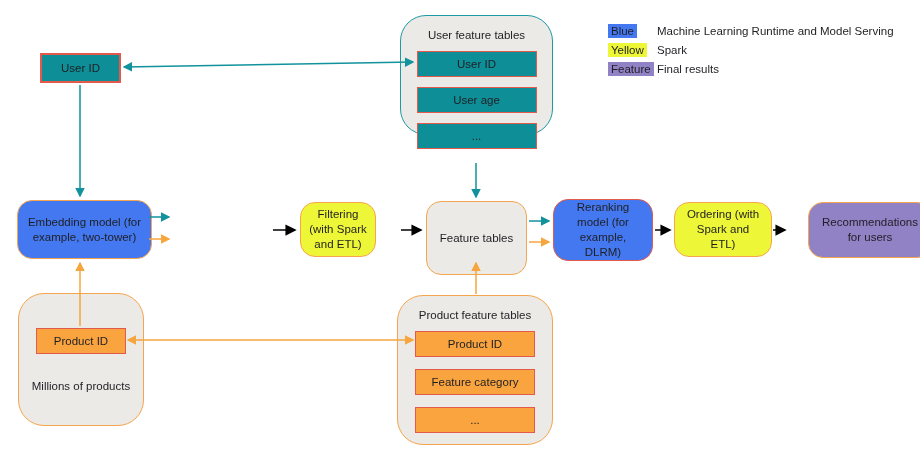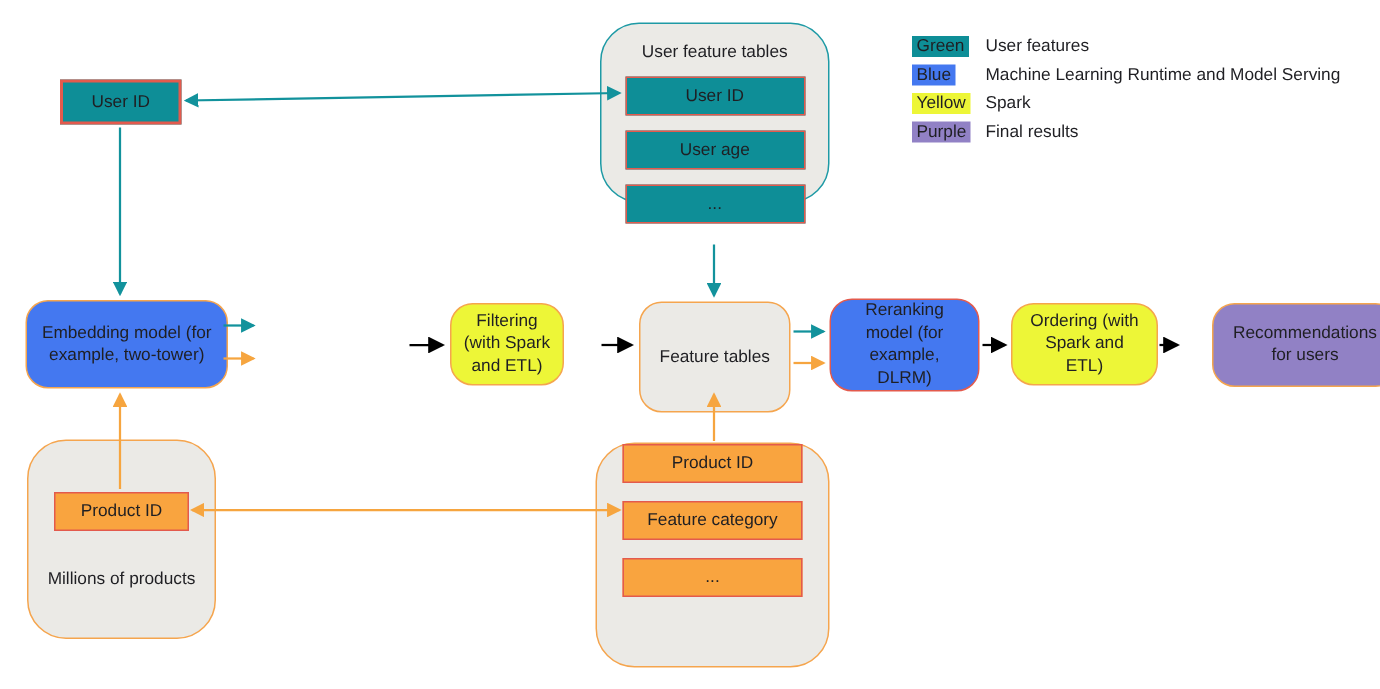--- a/index.html
+++ b/index.html
@@ -77,50 +77,47 @@
 
   <div class="container" id="user-tables">
     <div class="tbl-title">User feature tables</div>
     <div class="cellrow teal-cell">User ID</div>
     <div class="cellrow teal-cell">User age</div>
     <div class="cellrow teal-cell">...</div>
   </div>
 
   <div id="legend">
     <div class="legend-row">
-      <span class="sw-col"><span class="sw sw-green">Green</span></span>
-      <span>User features</span>
-    </div>
-    <div class="legend-row">
       <span class="sw-col"><span class="sw sw-blue">Blue</span></span>
       <span>Machine Learning Runtime and Model Serving</span>
     </div>
     <div class="legend-row">
       <span class="sw-col"><span class="sw sw-yellow">Yellow</span></span>
       <span>Spark</span>
     </div>
     <div class="legend-row">
-      <span class="sw-col"><span class="sw sw-purple">Purple</span></span>
+      <span class="sw-col"><span class="sw sw-purple">Feature</span></span>
       <span>Final results</span>
     </div>
   </div>
 
   <div class="node" id="embedding">Embedding model (for example, two-tower)</div>
   <div class="node" id="filtering">Filtering (with Spark and ETL)</div>
   <div class="node" id="feature-tables">Feature tables</div>
   <div class="node" id="reranking">Reranking model (for example, DLRM)</div>
   <div class="node" id="ordering">Ordering (with Spark and ETL)</div>
   <div class="node" id="recommendations">Recommendations for users</div>
 
   <div class="container" id="millions">
     <div id="product-id-src">Product ID</div>
     <div class="millions-caption">Millions of products</div>
   </div>
 
   <div class="container" id="product-tables">
+    <div class="tbl-title">Product feature tables</div>
     <div class="cellrow orange-cell">Product ID</div>
     <div class="cellrow orange-cell">Feature category</div>
     <div class="cellrow orange-cell">...</div>
   </div>
 
   <svg id="arrow-layer" width="920" height="459" viewBox="0 0 920 459" xmlns="http://www.w3.org/2000/svg">
     <defs>
       <marker id="mt" viewBox="0 0 10 10" refX="8.5" refY="5" markerWidth="6.5" markerHeight="6.5" orient="auto-start-reverse">
         <path d="M0,0 L10,5 L0,10 z" fill="var(--arrow-teal)"></path>
       </marker>

